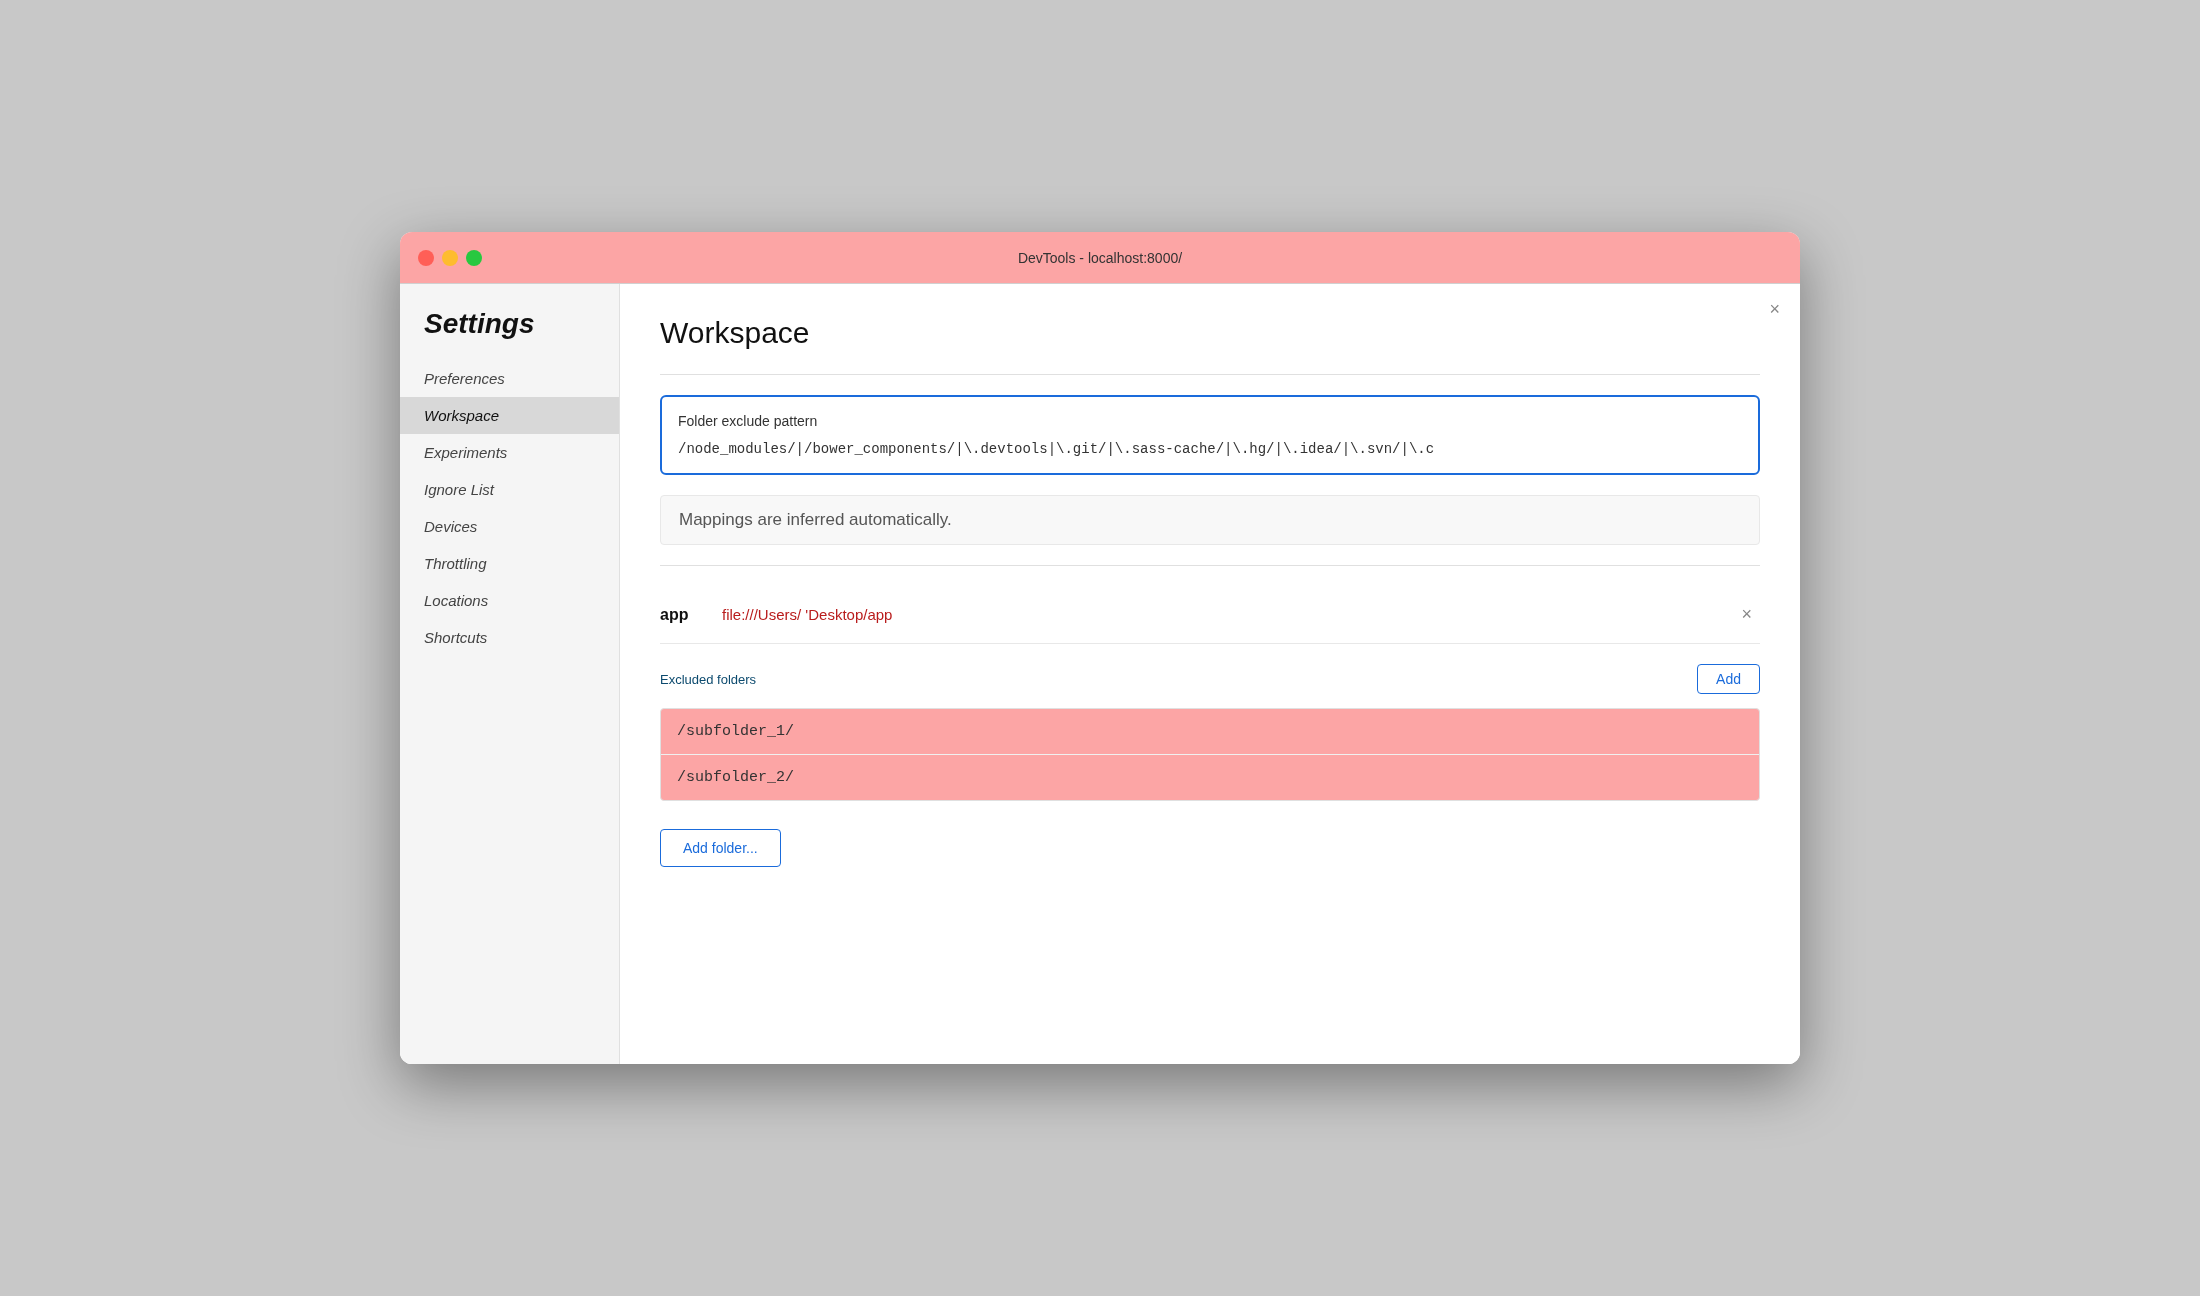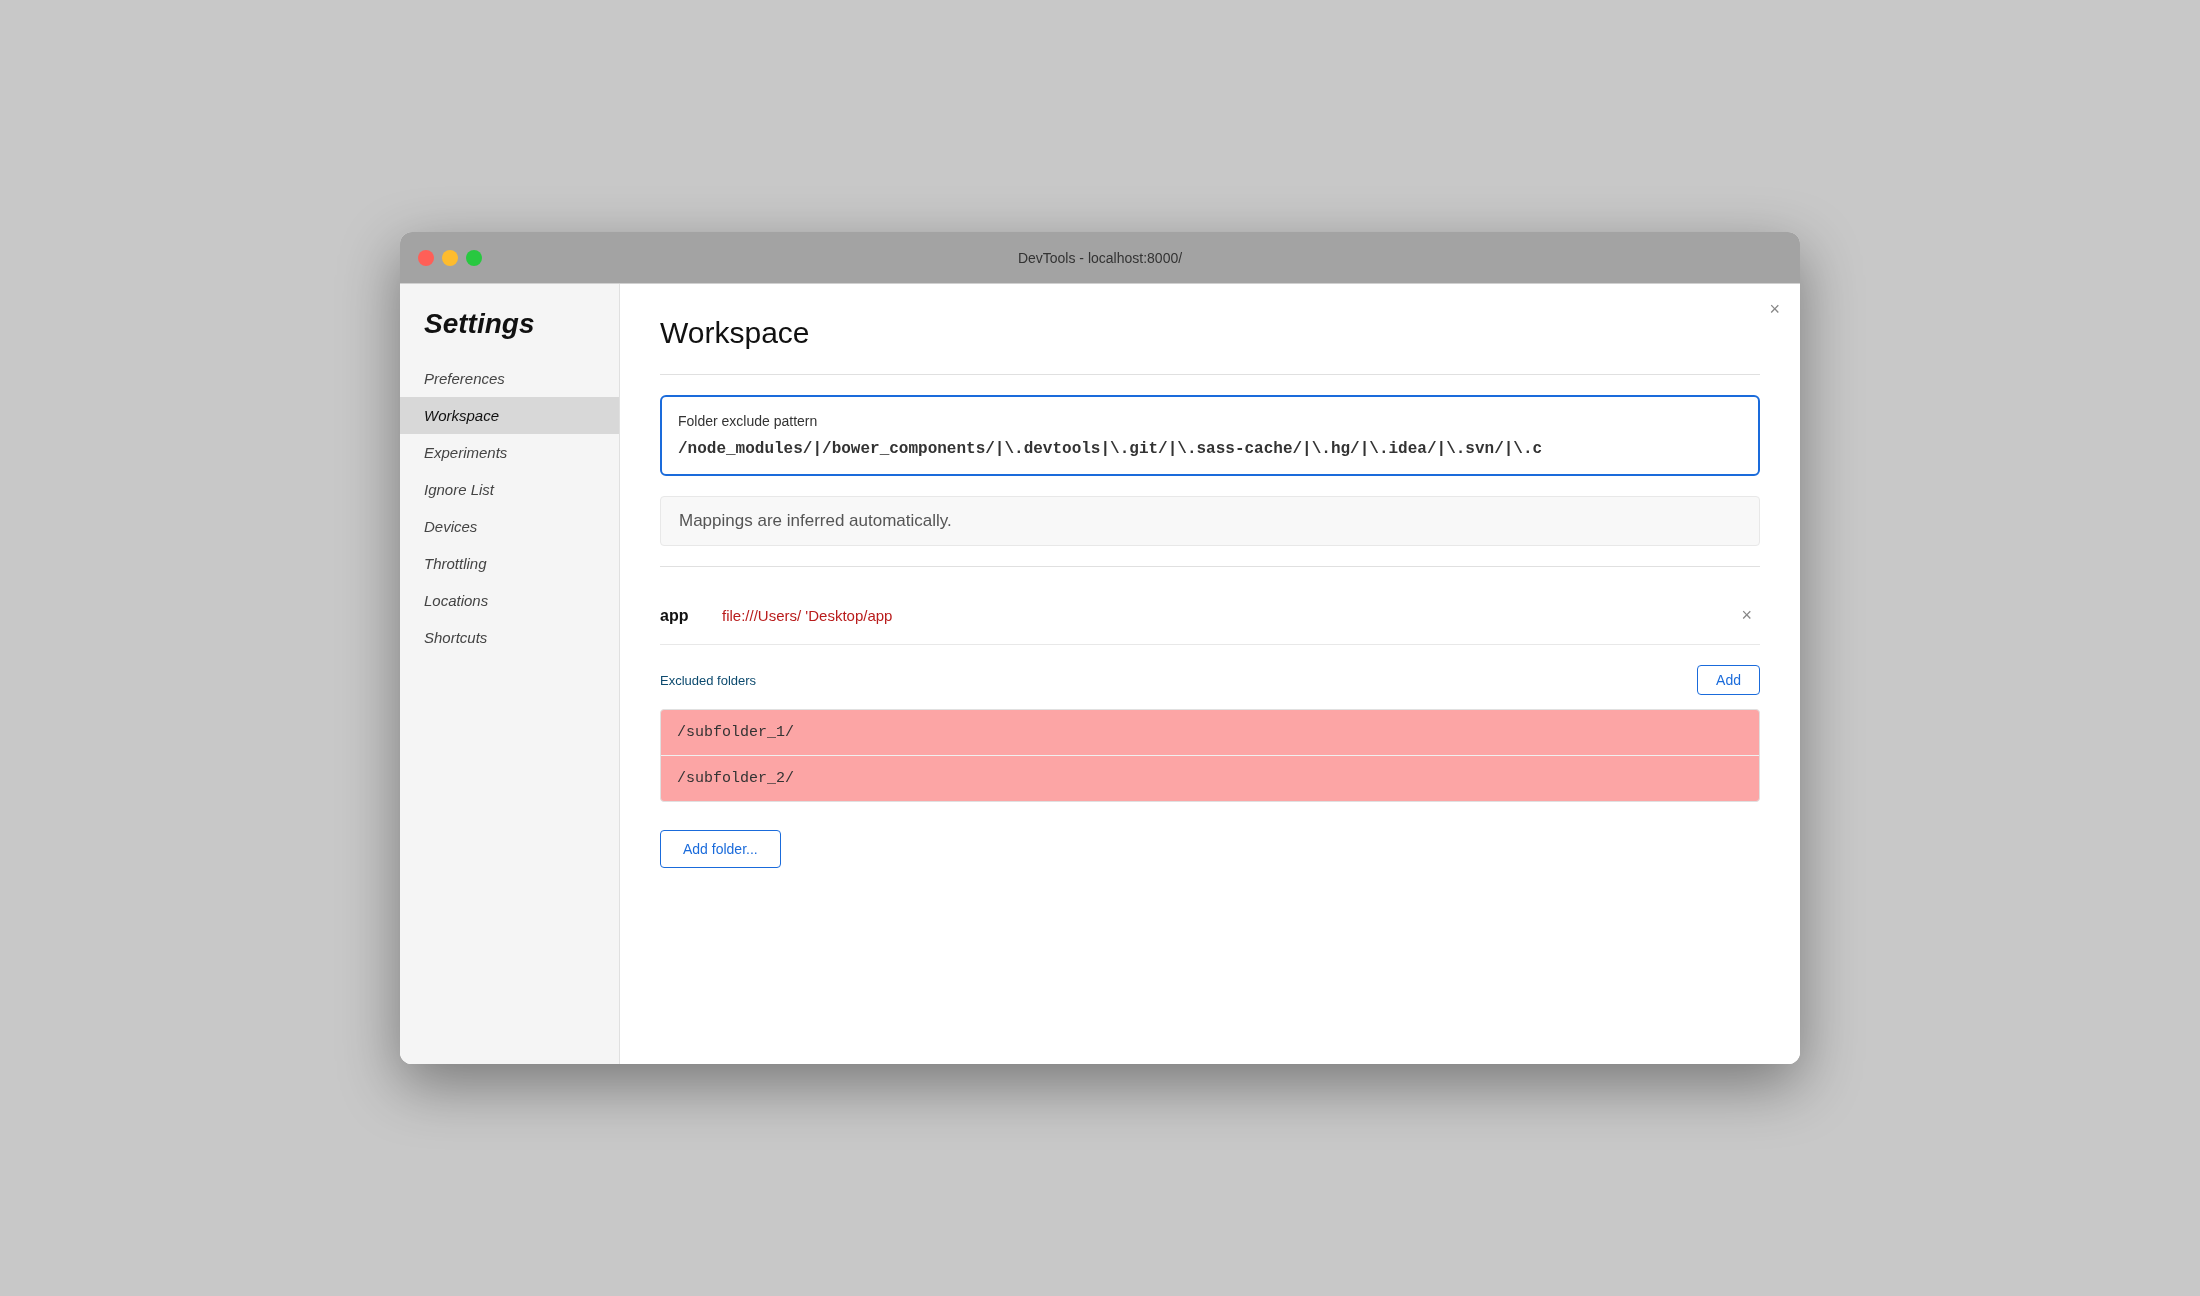--- a/index.html
+++ b/index.html
@@ -16,21 +16,21 @@
     .window {
       width: 1400px;
       background: #f5f5f5;
       border-radius: 12px;
       box-shadow: 0 20px 60px rgba(0,0,0,0.4);
       overflow: hidden;
       position: relative;
     }
 
     .titlebar {
-      background: #a3a3a3;
+      background: #fca5a5;
       height: 52px;
       display: flex;
       align-items: center;
       justify-content: center;
       position: relative;
       border-bottom: 1px solid #d0d0d0;
     }
 
     .traffic-lights {
       position: absolute;
@@ -142,28 +142,27 @@
       border-radius: 6px;
       padding: 16px;
       background: #fff;
       margin-bottom: 20px;
     }
 
     .field-input {
       width: 100%;
       border: none;
       outline: none;
-      font-size: 16px;
+      font-size: 14px;
       color: #333;
       font-family: "SF Mono", Monaco, "Courier New", monospace;
       background: transparent;
       overflow: hidden;
       text-overflow: ellipsis;
       white-space: nowrap;
-      font-weight: bold;
     }
 
     
     .mappings-note {
       background: #f8f8f8;
       border: 1px solid #e8e8e8;
       padding: 14px 18px;
       font-size: 17px;
       color: #555;
       border-radius: 4px;

